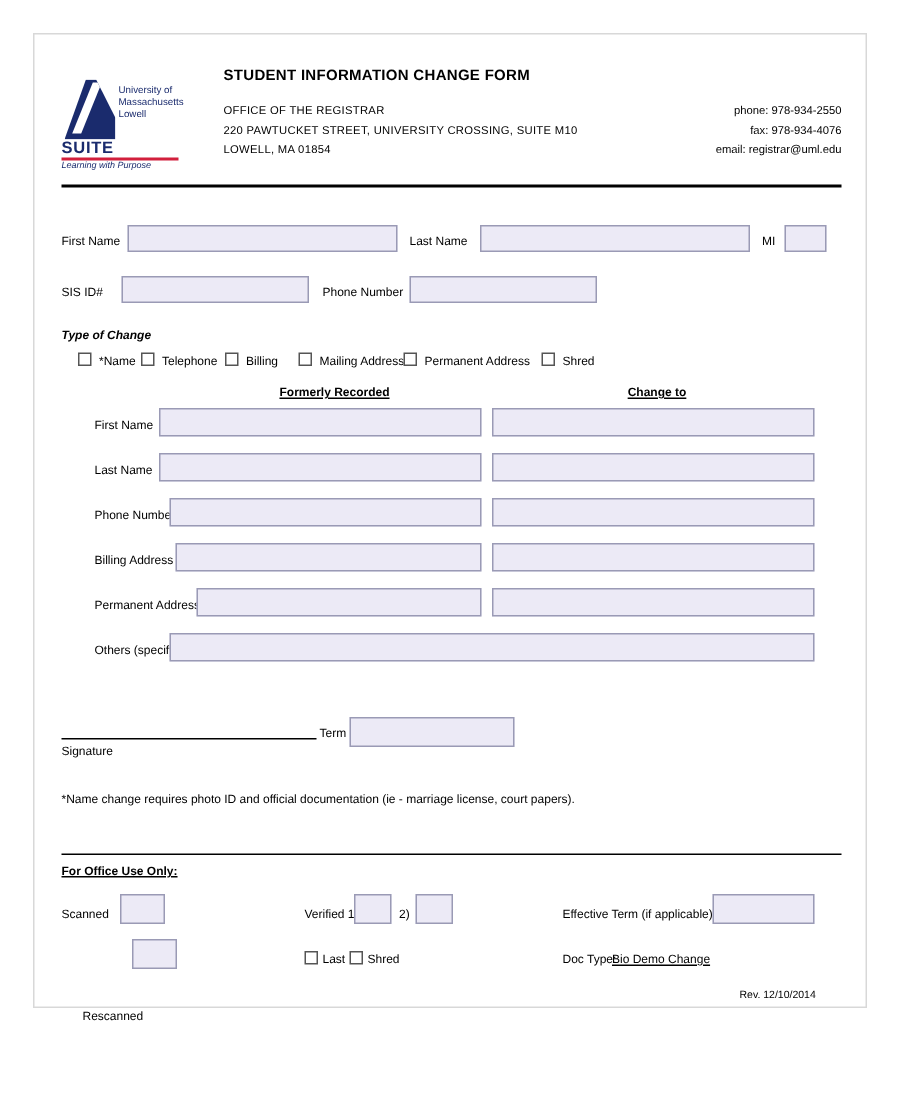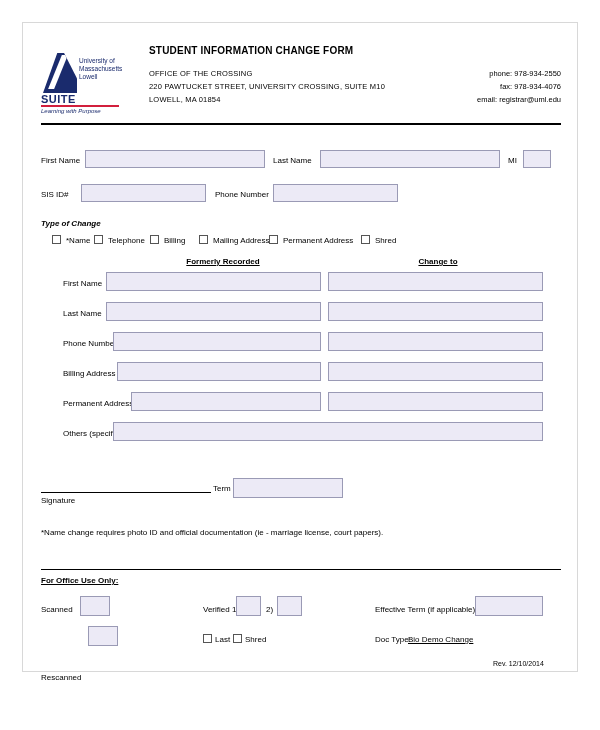--- a/index.html
+++ b/index.html
@@ -196,21 +196,21 @@
           <div>Lowell</div>
         </div>
         <div class="logo-umass">SUITE</div>
         <div class="logo-rule"></div>
         <div class="logo-tag">Learning with Purpose</div>
       </div>
 
       <div class="title">STUDENT INFORMATION CHANGE FORM</div>
 
       <div class="addr">
-        <div>OFFICE OF THE CROSSING</div>
+        <div>OFFICE OF THE REGISTRAR</div>
         <div>220 PAWTUCKET STREET, UNIVERSITY CROSSING, SUITE M10</div>
         <div>LOWELL, MA 01854</div>
       </div>
 
       <div class="contact">
         <div>phone: 978-934-2550</div>
         <div>fax: 978-934-4076</div>
         <div>email: registrar@uml.edu</div>
       </div>
     </div>
@@ -284,21 +284,21 @@
     <div class="box" style="left:210px; top:455px; width:110px; height:20px;"></div>
 
     <div class="lbl" style="left:18px; top:505px;">*Name change requires photo ID and official documentation (ie - marriage license, court papers).</div>
 
     <div class="rule" style="left:18px; top:546px; width:520px;"></div>
     <div class="lbl-b under" style="left:18px; top:553px;">For Office Use Only:</div>
 
     <div class="lbl" style="left:18px; top:582px;">Scanned</div>
     <div class="box" style="left:57px; top:573px; width:30px; height:20px;"></div>
 
-    <div class="lbl" style="left:18px; top:612px;margin-top:38px;">Rescanned</div>
+    <div class="lbl" style="left:32px; top:612px;margin-top:38px;">Rescanned</div>
     <div class="box" style="left:65px; top:603px; width:30px; height:20px;"></div>
 
     <div class="lbl" style="left:180px; top:582px;">Verified 1)</div>
     <div class="box" style="left:213px; top:573px; width:25px; height:20px;"></div>
     <div class="lbl" style="left:243px; top:582px;">2)</div>
     <div class="box" style="left:254px; top:573px; width:25px; height:20px;"></div>
 
     <div class="cb" style="left:180px; top:611px;"></div>
     <div class="lbl" style="left:192px; top:612px;">Last</div>
     <div class="cb" style="left:210px; top:611px;"></div>

